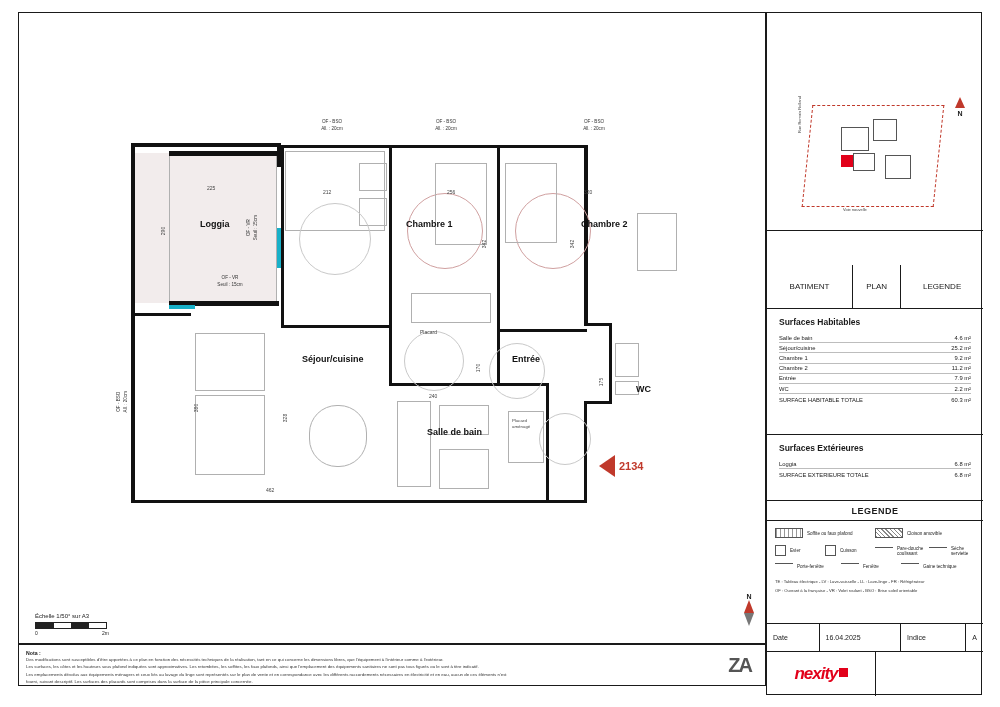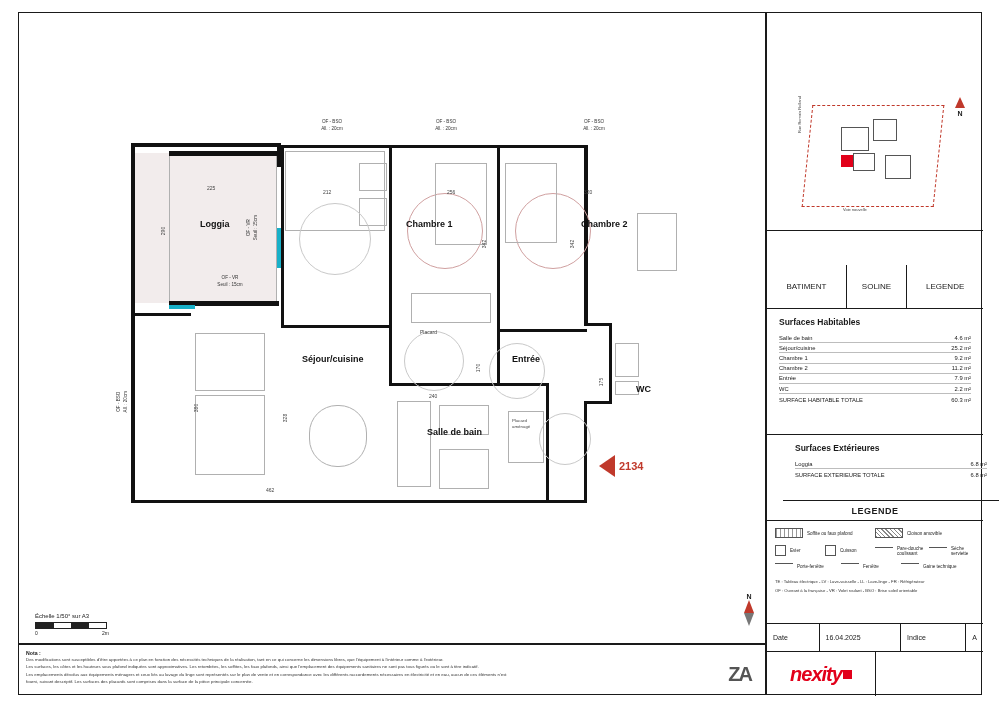--- a/index.html
+++ b/index.html
@@ -4,21 +4,21 @@
 <style>
   html,body{margin:0;padding:0;background:#ffffff;}
   body{width:1000px;height:707px;overflow:hidden;font-family:"Liberation Sans",sans-serif;color:#1a1a1a;}
   .page{position:relative;width:1000px;height:707px;}
 
   
   .frame{position:absolute;border:1px solid #1a1a1a;box-sizing:border-box;}
 
   
   #plan-area{left:18px;top:12px;width:748px;height:632px;}
-  #bottom-note{left:18px;top:644px;width:748px;height:51px;}
+  #bottom-note{left:18px;top:644px;width:748px;height:42px;}
   #right-col{left:766px;top:12px;width:216px;height:683px;}
 
   
   .rblock{position:absolute;left:0;width:216px;box-sizing:border-box;border-bottom:1px solid #1a1a1a;}
 
   #blk-header{top:0;height:70px;border-bottom:1px solid #1a1a1a;}
   #blk-header .brand{font-size:17px;font-weight:bold;letter-spacing:1.5px;text-align:center;margin-top:10px;}
   #blk-header .addr{font-size:6.5px;text-align:center;margin-top:6px;color:#333;}
   #blk-header .city{font-size:8px;text-align:center;margin-top:3px;letter-spacing:.4px;}
 
@@ -29,21 +29,21 @@
   #blk-ident{top:252px;height:44px;border-bottom:1px solid #1a1a1a;}
   #blk-ident table{width:100%;height:100%;border-collapse:collapse;}
   #blk-ident td{border:1px solid #1a1a1a;text-align:center;font-size:8px;}
   #blk-ident td.val{font-weight:bold;font-size:11px;}
   #blk-ident tr:first-child td{border-top:none;}
   #blk-ident td:first-child{border-left:none;}
   #blk-ident td:last-child{border-right:none;}
   #blk-ident tr:last-child td{border-bottom:none;}
 
   #blk-surf{top:296px;height:126px;border-bottom:1px solid #1a1a1a;padding:8px 12px;}
-  #blk-ext{top:422px;height:66px;border-bottom:1px solid #1a1a1a;padding:8px 12px;margin-left:16px;}
+  #blk-ext{top:422px;height:66px;border-bottom:1px solid #1a1a1a;padding:8px 12px;}
   .sec-title{font-size:8.5px;font-weight:bold;margin-bottom:6px;}
   table.surfaces{width:100%;border-collapse:collapse;font-size:5.8px;}
   table.surfaces td{padding:1.6px 0;border-bottom:.5px solid #bdbdbd;}
   table.surfaces td.v{text-align:right;}
   table.surfaces tr.total td{border-bottom:none;padding-top:3px;}
 
   #blk-legend{top:488px;height:123px;border-bottom:1px solid #1a1a1a;}
   #blk-legend .lt{font-size:9px;font-weight:bold;text-align:center;padding:5px 12px 4px;border-bottom:1px solid #1a1a1a;letter-spacing:.5px;}
   .leg-rows{padding:7px 8px 0 8px;}
   .leg-row{display:flex;align-items:center;margin-bottom:7px;}
@@ -53,21 +53,21 @@
   .leg-item .sw.dots{background:repeating-linear-gradient(90deg,#999 0 1px,#fff 1px 4px);}
   .leg-item .sq{width:9px;height:9px;border:.5px solid #555;margin-right:4px;flex:none;}
   .leg-item .ln{width:18px;height:6px;border-top:.5px solid #555;margin-right:4px;flex:none;}
   .leg-foot{font-size:4.2px;line-height:1.55;color:#333;padding:2px 8px 0 8px;}
 
   #blk-date{top:611px;height:28px;border-bottom:1px solid #1a1a1a;display:flex;align-items:center;font-size:7px;}
   #blk-date .cell{padding:0 6px;height:100%;display:flex;align-items:center;}
   #blk-date .sep{width:1px;height:100%;background:#1a1a1a;}
 
   #blk-logos{top:639px;height:44px;display:flex;align-items:center;border-bottom:none;}
-  .nexity{color:#e2001a;font-weight:bold;font-size:20px;letter-spacing:-1px;font-style:italic;}
+  .nexity{color:#e2001a;font-weight:bold;font-size:17px;letter-spacing:-1px;font-style:italic;}
   .nexity .sq{display:inline-block;width:9px;height:9px;background:#e2001a;margin-left:1px;vertical-align:2px;}
   .anahome{font-size:14px;font-weight:bold;color:#1b2a5e;letter-spacing:.5px;}
   .anahome small{display:block;font-size:5px;letter-spacing:2px;color:#1b2a5e;font-weight:normal;text-align:right;}
 
   
   .plan-label{position:absolute;font-size:9px;font-weight:bold;color:#111;}
   .dim{position:absolute;font-size:5px;color:#444;}
   .ofnote{position:absolute;font-size:4.6px;color:#333;text-align:center;line-height:1.45;}
   .wall{position:absolute;background:#111;}
   .thin{position:absolute;border:.5px solid #b0b0b0;box-sizing:border-box;}
@@ -261,21 +261,21 @@
         <div class="n" style="margin-top:2px;">N</div>
       </div>
     </div>
 
 
     <div class="rblock" id="blk-ident">
       <table>
         <tbody>
             <tr>
           <td>BATIMENT</td>
-          <td>SOLINE</td>
+          <td>PLAN</td>
           <td>LEGENDE</td>
         </tr>
       </tbody>
         </table>
     </div>
 
     <div class="rblock" id="blk-surf">
       <div class="sec-title">Surfaces Habitables</div>
       <table class="surfaces">
         <tbody>

